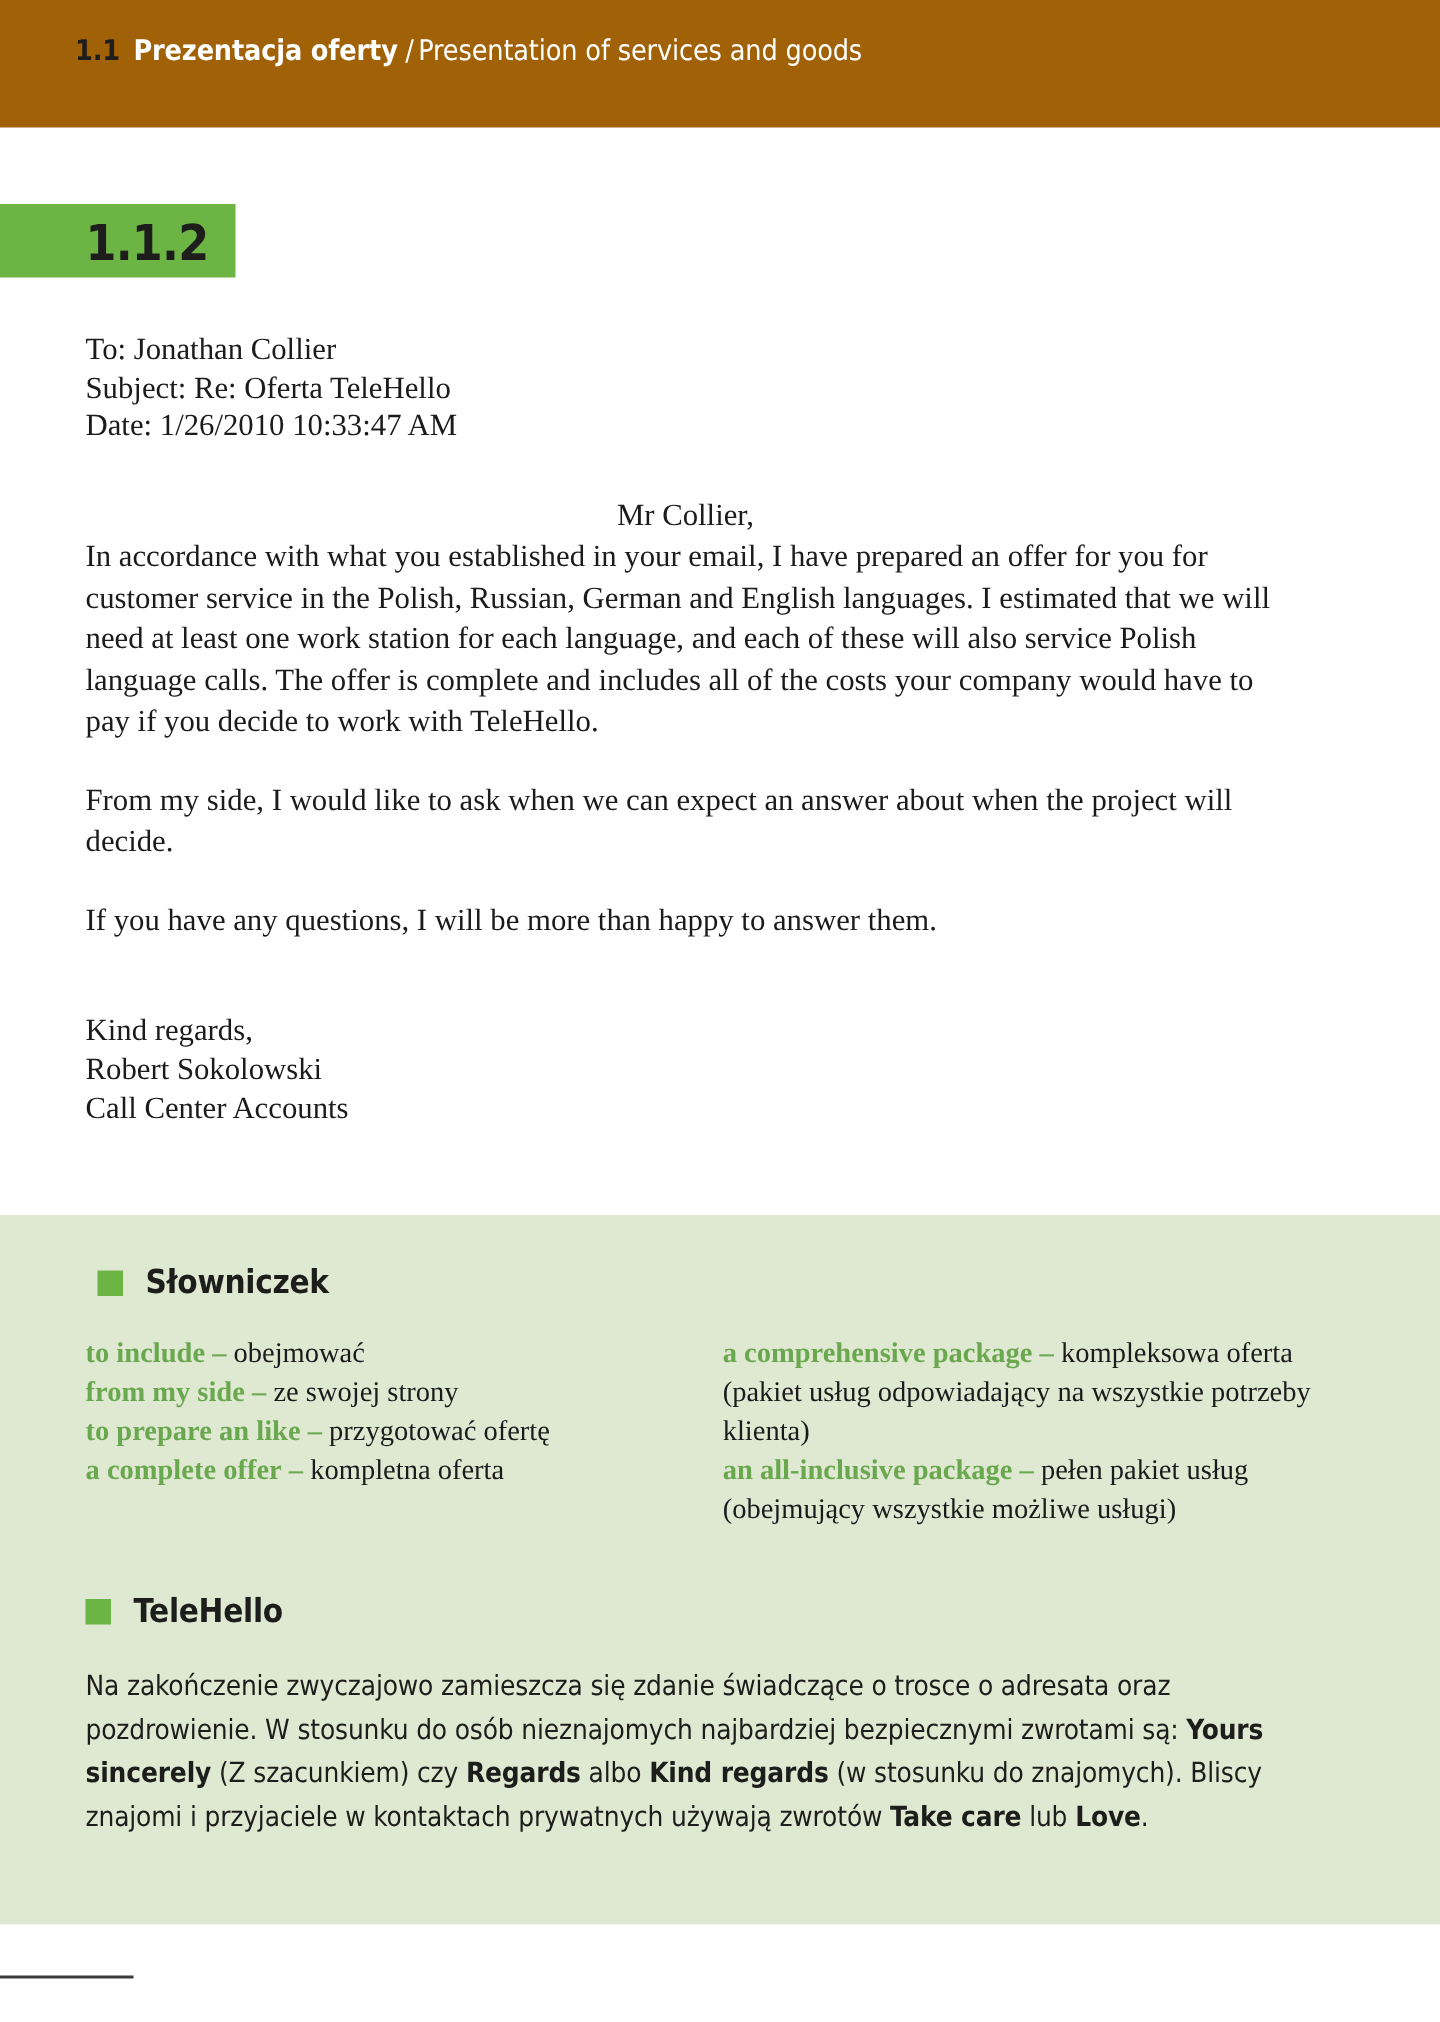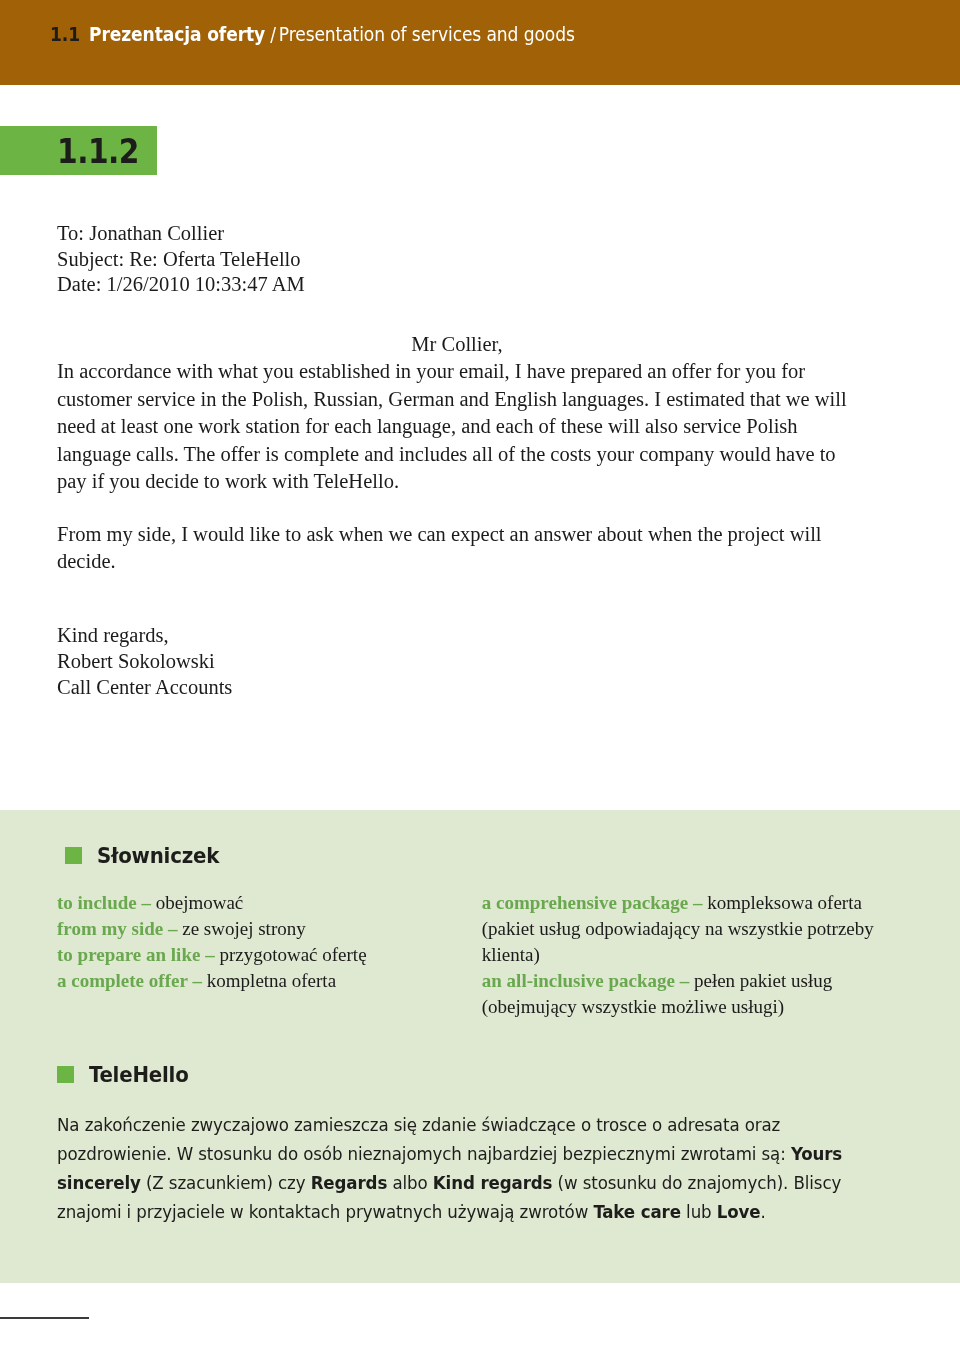--- a/index.html
+++ b/index.html
@@ -50,21 +50,21 @@
   }
   .rh-en {
     color: #ffffff;
     margin-left: 3px;
   }
 
   
   .section-tab {
     position: absolute;
     left: 0;
-    top: 126px;
+    top: 136px;
     width: 157px;
     height: 49px;
     background: #6cb444;
   }
   .section-tab-label {
     position: absolute;
     right: 18px;
     top: 6px;
     font-family: "DejaVu Sans Condensed", "Liberation Sans Narrow", "Liberation Sans", sans-serif;
     font-weight: bold;
@@ -225,20 +225,21 @@
   <div class="email-headers">
     <div>To: Jonathan Collier</div>
     <div>Subject: Re: Oferta TeleHello</div>
     <div>Date: 1/26/2010 10:33:47 AM</div>
   </div>
 
   <div class="email-body">
     <p class="email-para tight">Mr Collier,</p>
     <p class="email-para">In accordance with what you established in your email, I have prepared an offer for you for customer service in the Polish, Russian, German and English languages. I estimated that we will need at least one work station for each language, and each of these will also service Polish language calls. The offer is complete and includes all of the costs your company would have to pay if you decide to work with TeleHello.</p>
     <p class="email-para">From my side, I would like to ask when we can expect an answer about when the project will decide.</p>
+    <p class="email-para">If you have any questions, I will be more than happy to answer them.</p>
 
     <div class="email-sign">
       <div>Kind regards,</div>
       <div>Robert Sokolowski</div>
       <div>Call Center Accounts</div>
     </div>
   </div>
 </div>
 
 <div class="panel"></div>

